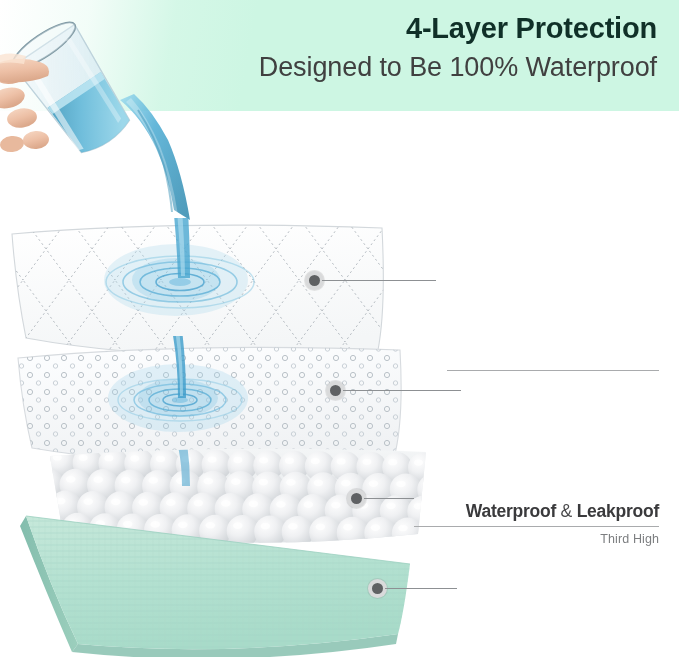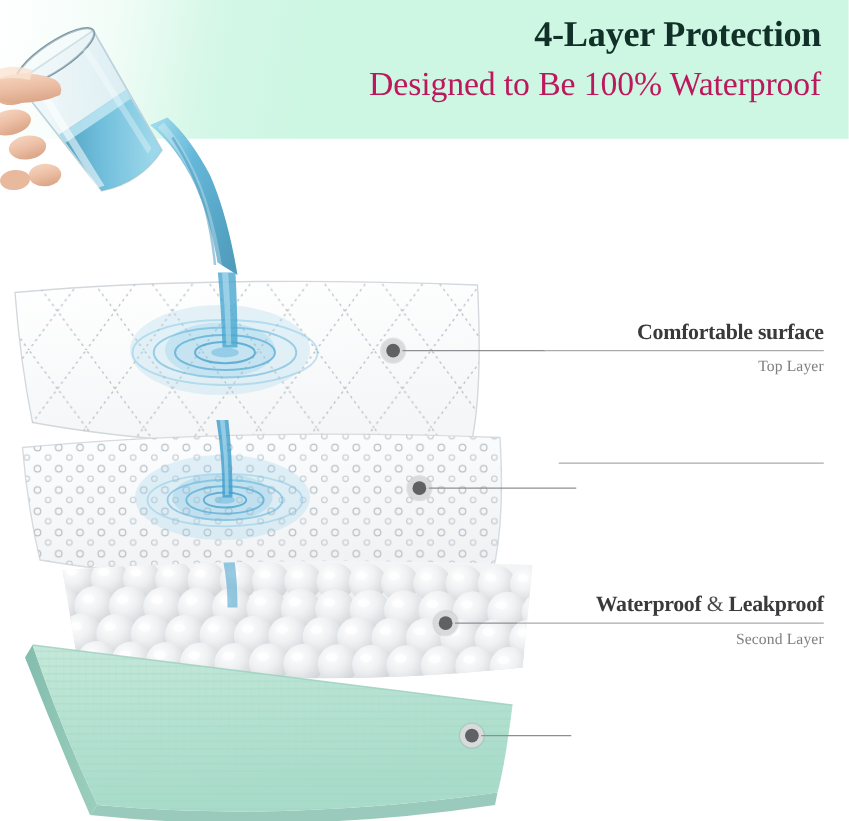--- a/index.html
+++ b/index.html
@@ -1,21 +1,21 @@
 <!DOCTYPE html>
 <html><head>
 <meta charset="utf-8">
 <style>
   html,body{margin:0;padding:0;}
   body{
     width:679px;height:657px;overflow:hidden;position:relative;
     background:#ffffff;
     font-family:"Liberation Sans",sans-serif;
   }
-  #stage{position:absolute;inset:0;width:679px;height:657px;overflow:hidden;font-family:Liberation Serif, serif;}
+  #stage{position:absolute;inset:0;width:679px;height:657px;overflow:hidden;}
 
   
   .header-band{
     position:absolute;left:0;top:0;width:679px;height:111px;
     background:linear-gradient(100deg,
         rgba(205,246,227,0) 0px,
         rgba(205,246,227,0.25) 90px,
         rgba(205,246,227,0.85) 175px,
         #cdf6e3 255px,
         #cdf6e3 679px);
@@ -23,21 +23,21 @@
   .header-text{
     position:absolute;right:22px;top:8px;width:520px;
     text-align:right;color:#16352a;
   }
   .title-1{
     font-size:29px;font-weight:bold;letter-spacing:-0.2px;
     line-height:40px;white-space:nowrap;color:#103028;
   }
   .title-2{
     font-size:27px;font-weight:300;letter-spacing:-0.1px;
-    line-height:38px;white-space:nowrap;color:#be185d;
+    line-height:38px;white-space:nowrap;color:#404040;
   }
 
   
   .photo{position:absolute;left:-8px;top:14px;width:215px;height:210px;}
 
   
   .layer{position:absolute;}
 
   
   .dot{
@@ -367,42 +367,37 @@
     <g clip-path="url(#clipMint)">
         <rect width="440" height="151" fill="url(#weave)"></rect>
       </g>
     <path d="M26 10 L410 58" stroke="#9bd0bf" stroke-width="1.2" fill="none" opacity=".8"></path>
   </svg>
 
   <div class="dot" style="left:305px;top:271px;">
       <i></i>
     </div>
   <div class="leader" style="left:322px;top:280px;width:114px;"></div>
-  <div class="callout" style="right:20px;top:255px;width:224px;">
-    <div class="headline">Comfortable surface</div>
-    <div class="rule"></div>
-    <div class="sub">Top Layer</div>
-  </div>
 
   <div class="dot" style="left:326px;top:381px;">
       <i></i>
     </div>
   <div class="leader" style="left:343px;top:390px;width:118px;"></div>
   <div class="callout" style="right:20px;top:365px;width:212px;">
     <div class="rule"></div>
   </div>
 
   <div class="dot" style="left:347px;top:489px;">
       <i></i>
     </div>
   <div class="leader" style="left:364px;top:498px;width:50px;"></div>
-  <div class="callout" style="right:20px;top:473px;width:245px;text-align:right;">
+  <div class="callout" style="right:20px;top:501px;width:245px;text-align:right;">
     <div class="headline"><span>Waterproof</span><span class="amp"> &amp; </span><span>Leakproof</span></div>
     <div class="rule"></div>
-    <div class="sub">Second Layer</div>
+    <div class="sub">Third High</div>
   </div>
 
   <div class="dot" style="left:368px;top:579px;">
       <i></i>
     </div>
   <div class="leader" style="left:385px;top:588px;width:72px;"></div>
 
 </div>
 
 </body></html>

